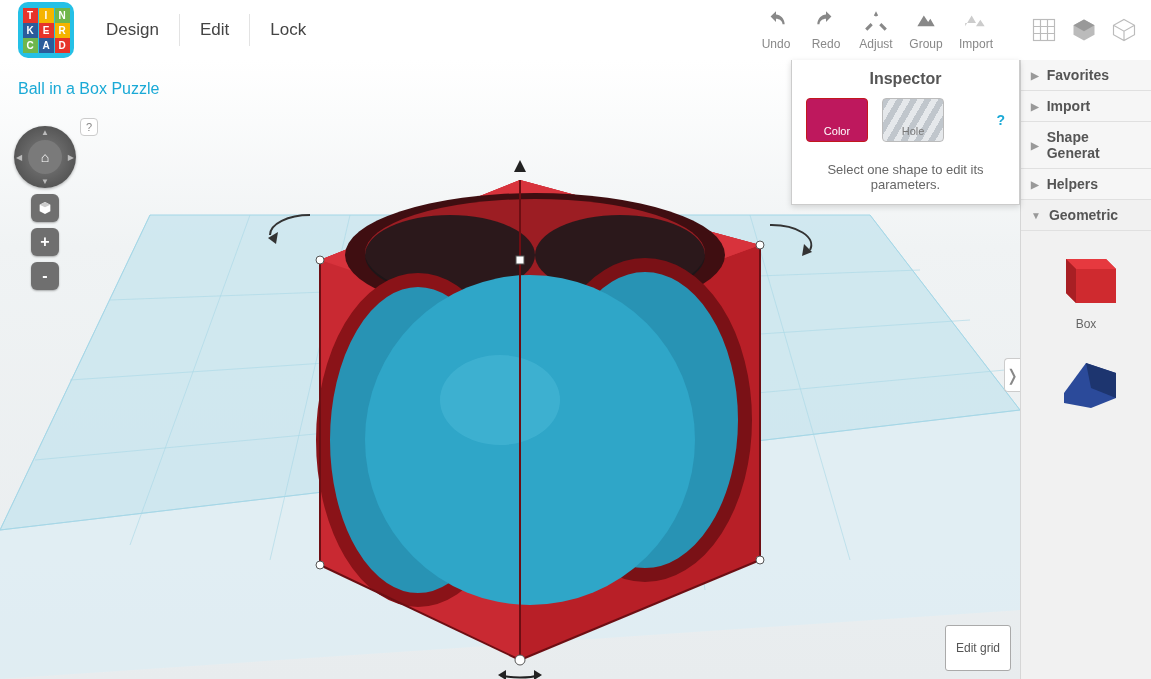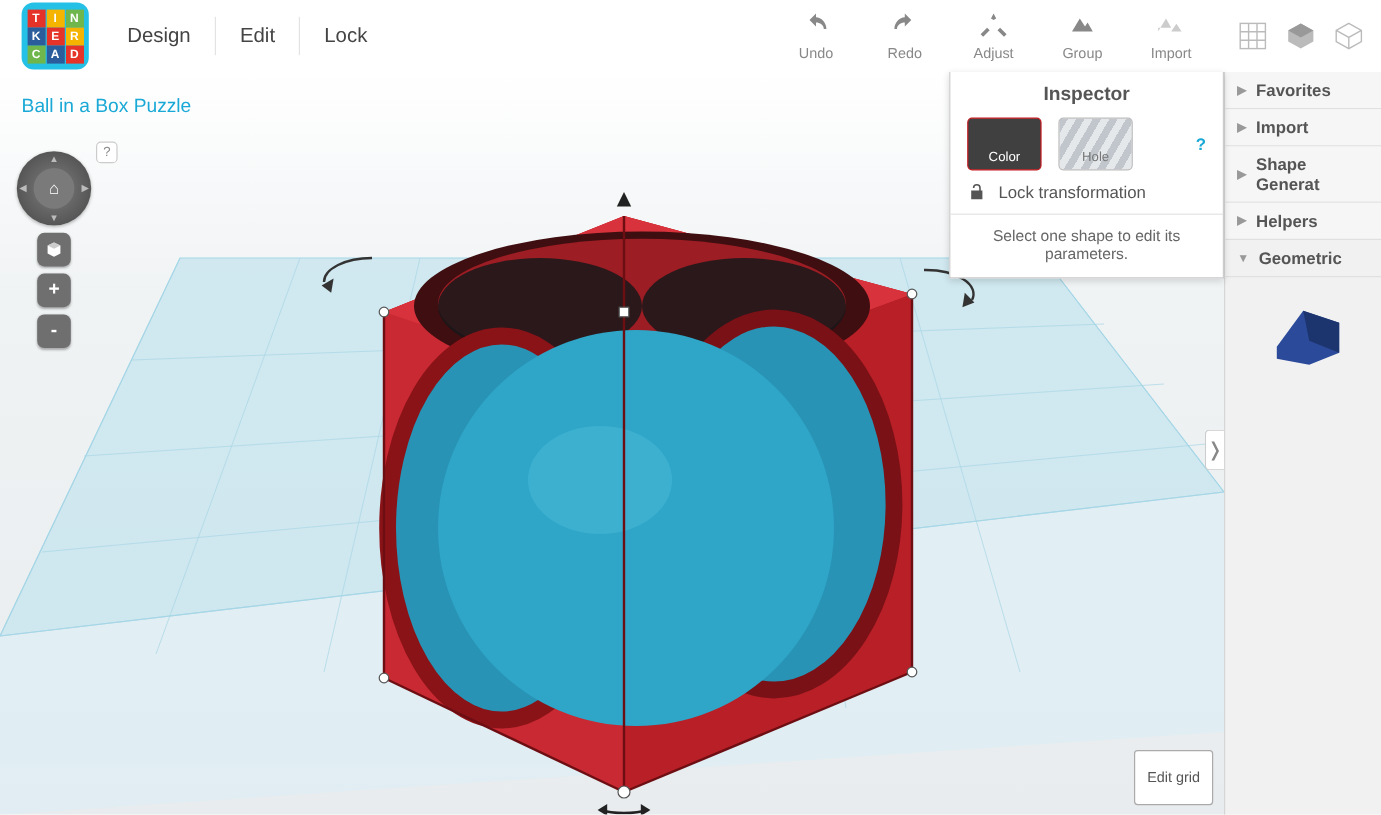--- a/index.html
+++ b/index.html
@@ -11,21 +11,21 @@
 .logo-row { display: flex; gap: 1px; }
 .logo-cell { width: 15px; height: 15px; display: flex; align-items: center; justify-content: center; font-size: 10px; }
 .lc-r { background: #e6332a; }
 .lc-y { background: #f5b400; }
 .lc-g { background: #6fb64c; }
 .lc-b { background: #2b5c9b; }
 .menu { display: flex; align-items: center; text-align: center; }
 .menu-item { padding: 6px 20px; font-size: 17px; color: #444; cursor: pointer; border-right: 1px solid #e3e3e3; }
 .menu-item:last-child { border-right: none; }
 
-.tool-group { display: flex; align-items: center; gap: 24px; margin-left: auto; margin-right: 8px; }
+.tool-group { display: flex; align-items: center; margin-left: auto; margin-right: 8px; }
 .tool-btn { display: flex; flex-direction: column; align-items: center; cursor: pointer; min-width: 50px; color: #888; }
 .tool-btn svg { width: 26px; height: 26px; }
 .tool-btn-label { font-size: 12px; color: #888; margin-top: 2px; }
 
 .right-icons { display: flex; gap: 10px; margin: 0 12px 0 20px; }
 .right-icon { width: 30px; height: 30px; display:flex; align-items:center; justify-content:center; cursor: pointer; color: #aaa; }
 .right-icon svg { width: 28px; height: 28px; }
 
 
 .proj-title { position: absolute; top: 80px; left: 18px; font-size: 16px; color: #1aa9d6; font-weight: 300; z-index: 50; }
@@ -47,21 +47,21 @@
 .canvas { position: absolute; top: 60px; left: 0; right: 131px; bottom: 0; background: linear-gradient(#ffffff 0%, #f0f3f4 30%, #e8ecee 100%); overflow: hidden; }
 .canvas svg.scene { position: absolute; inset: 0; width: 100%; height: 100%; }
 
 .edit-grid { position: absolute; bottom: 8px; right: 140px; background: #fff; border: 1px solid #aaa; border-radius: 3px; padding: 15px 10px; font-size: 12px; color: #555; cursor: pointer; z-index: 50; }
 
 
 .inspector { position: absolute; top: 60px; right: 131px; width: 229px; background: #fff; border: 1px solid #ccc; border-top: none; padding: 10px 0 10px; z-index: 70; box-shadow: 0 2px 6px rgba(0,0,0,0.15); }
 .inspector h3 { text-align: center; font-size: 16px; color: #555; font-weight: 600; margin-bottom: 10px; }
 .insp-row { display: flex; gap: 14px; justify-content: flex-start; padding: 0 14px 10px; align-items: center; }
 .swatch { width: 62px; height: 44px; border: 1px solid #bbb; border-radius: 4px; display: flex; align-items: flex-end; justify-content: center; padding-bottom: 4px; font-size: 11px; color: #fff; cursor: pointer; }
-.swatch.color { background: #404040; border-color: #c3181e; text-align: right; }
+.swatch.color { background: #be185d; border-color: #c3181e; text-align: right; }
 .swatch.hole { background: repeating-linear-gradient(120deg, #c0c6cc 0 6px, #e5e8eb 6px 12px); color: #777; }
 .insp-q { margin-left: auto; color: #1aa9d6; font-weight: bold; font-size: 14px; cursor: pointer; }
 .lock-row { display: flex; align-items: center; gap: 10px; padding: 0 14px 10px; border-bottom: 1px solid #e3e3e3; }
 .lock-row span { font-size: 14px; color: #555; }
 .insp-msg { padding: 10px 14px 2px; font-size: 13px; color: #666; text-align: center; }
 
 
 .sidepanel { position: absolute; top: 60px; right: 0; width: 131px; bottom: 0; background: #f1f1f1; border-left: 1px solid #d6d6d6; z-index: 60; overflow: hidden; }
 .sp-section { display: flex; align-items: center; gap: 8px; padding: 7px 10px; border-bottom: 1px solid #e0e0e0; font-size: 14px; color: #555; font-weight: 600; cursor: pointer; background: #f6f6f6; }
 .sp-section .tri { font-size: 10px; color: #999; }
@@ -253,26 +253,20 @@
 
 <button class="edit-grid">Edit grid</button>
 
 <div class="inspector">
   <h3>Inspector</h3>
   <div class="insp-row">
     <div class="swatch color">Color</div>
     <div class="swatch hole">Hole</div>
     <div class="insp-q">?</div>
   </div>
-  <div class="lock-row">
-    <svg width="16" height="16" viewBox="0 0 24 24">
-        <path fill="#555" d="M17 10V7a5 5 0 0 0-10 0h2a3 3 0 0 1 6 0v3H5v11h14V10h-2z"></path>
-      </svg>
-    <span>Lock transformation</span>
-  </div>
   <div class="insp-msg">Select one shape to edit its parameters.</div>
 </div>
 
 <div class="panel-collapse">❭</div>
 
 <div class="sidepanel">
   <div class="sp-section">
       <span class="tri">▶</span>
       <span>Favorites</span>
     </div>
@@ -288,18 +282,26 @@
       <span class="tri">▶</span>
       <span>Helpers</span>
     </div>
   <div class="sp-section open">
       <span class="tri">▼</span>
       <span>Geometric</span>
     </div>
   <div class="sp-shapes">
     <div class="shape-item">
       <svg viewBox="0 0 80 74">
+          <polygon points="20,20 60,20 70,30 70,64 30,64 20,54" fill="#cf2a2f"></polygon>
+          <polygon points="20,20 60,20 70,30 30,30" fill="#e6393f"></polygon>
+          <polygon points="20,20 30,30 30,64 20,54" fill="#a81f24"></polygon>
+        </svg>
+      <span class="shape-label">Box</span>
+    </div>
+    <div class="shape-item">
+      <svg viewBox="0 0 80 74">
           <polygon points="18,50 40,20 70,30 70,55 45,65 18,60" fill="#2b4a9a"></polygon>
           <polygon points="40,20 70,30 70,55 45,45" fill="#1d356f"></polygon>
         </svg>
     </div>
   </div>
 </div>
 
 </body></html>

